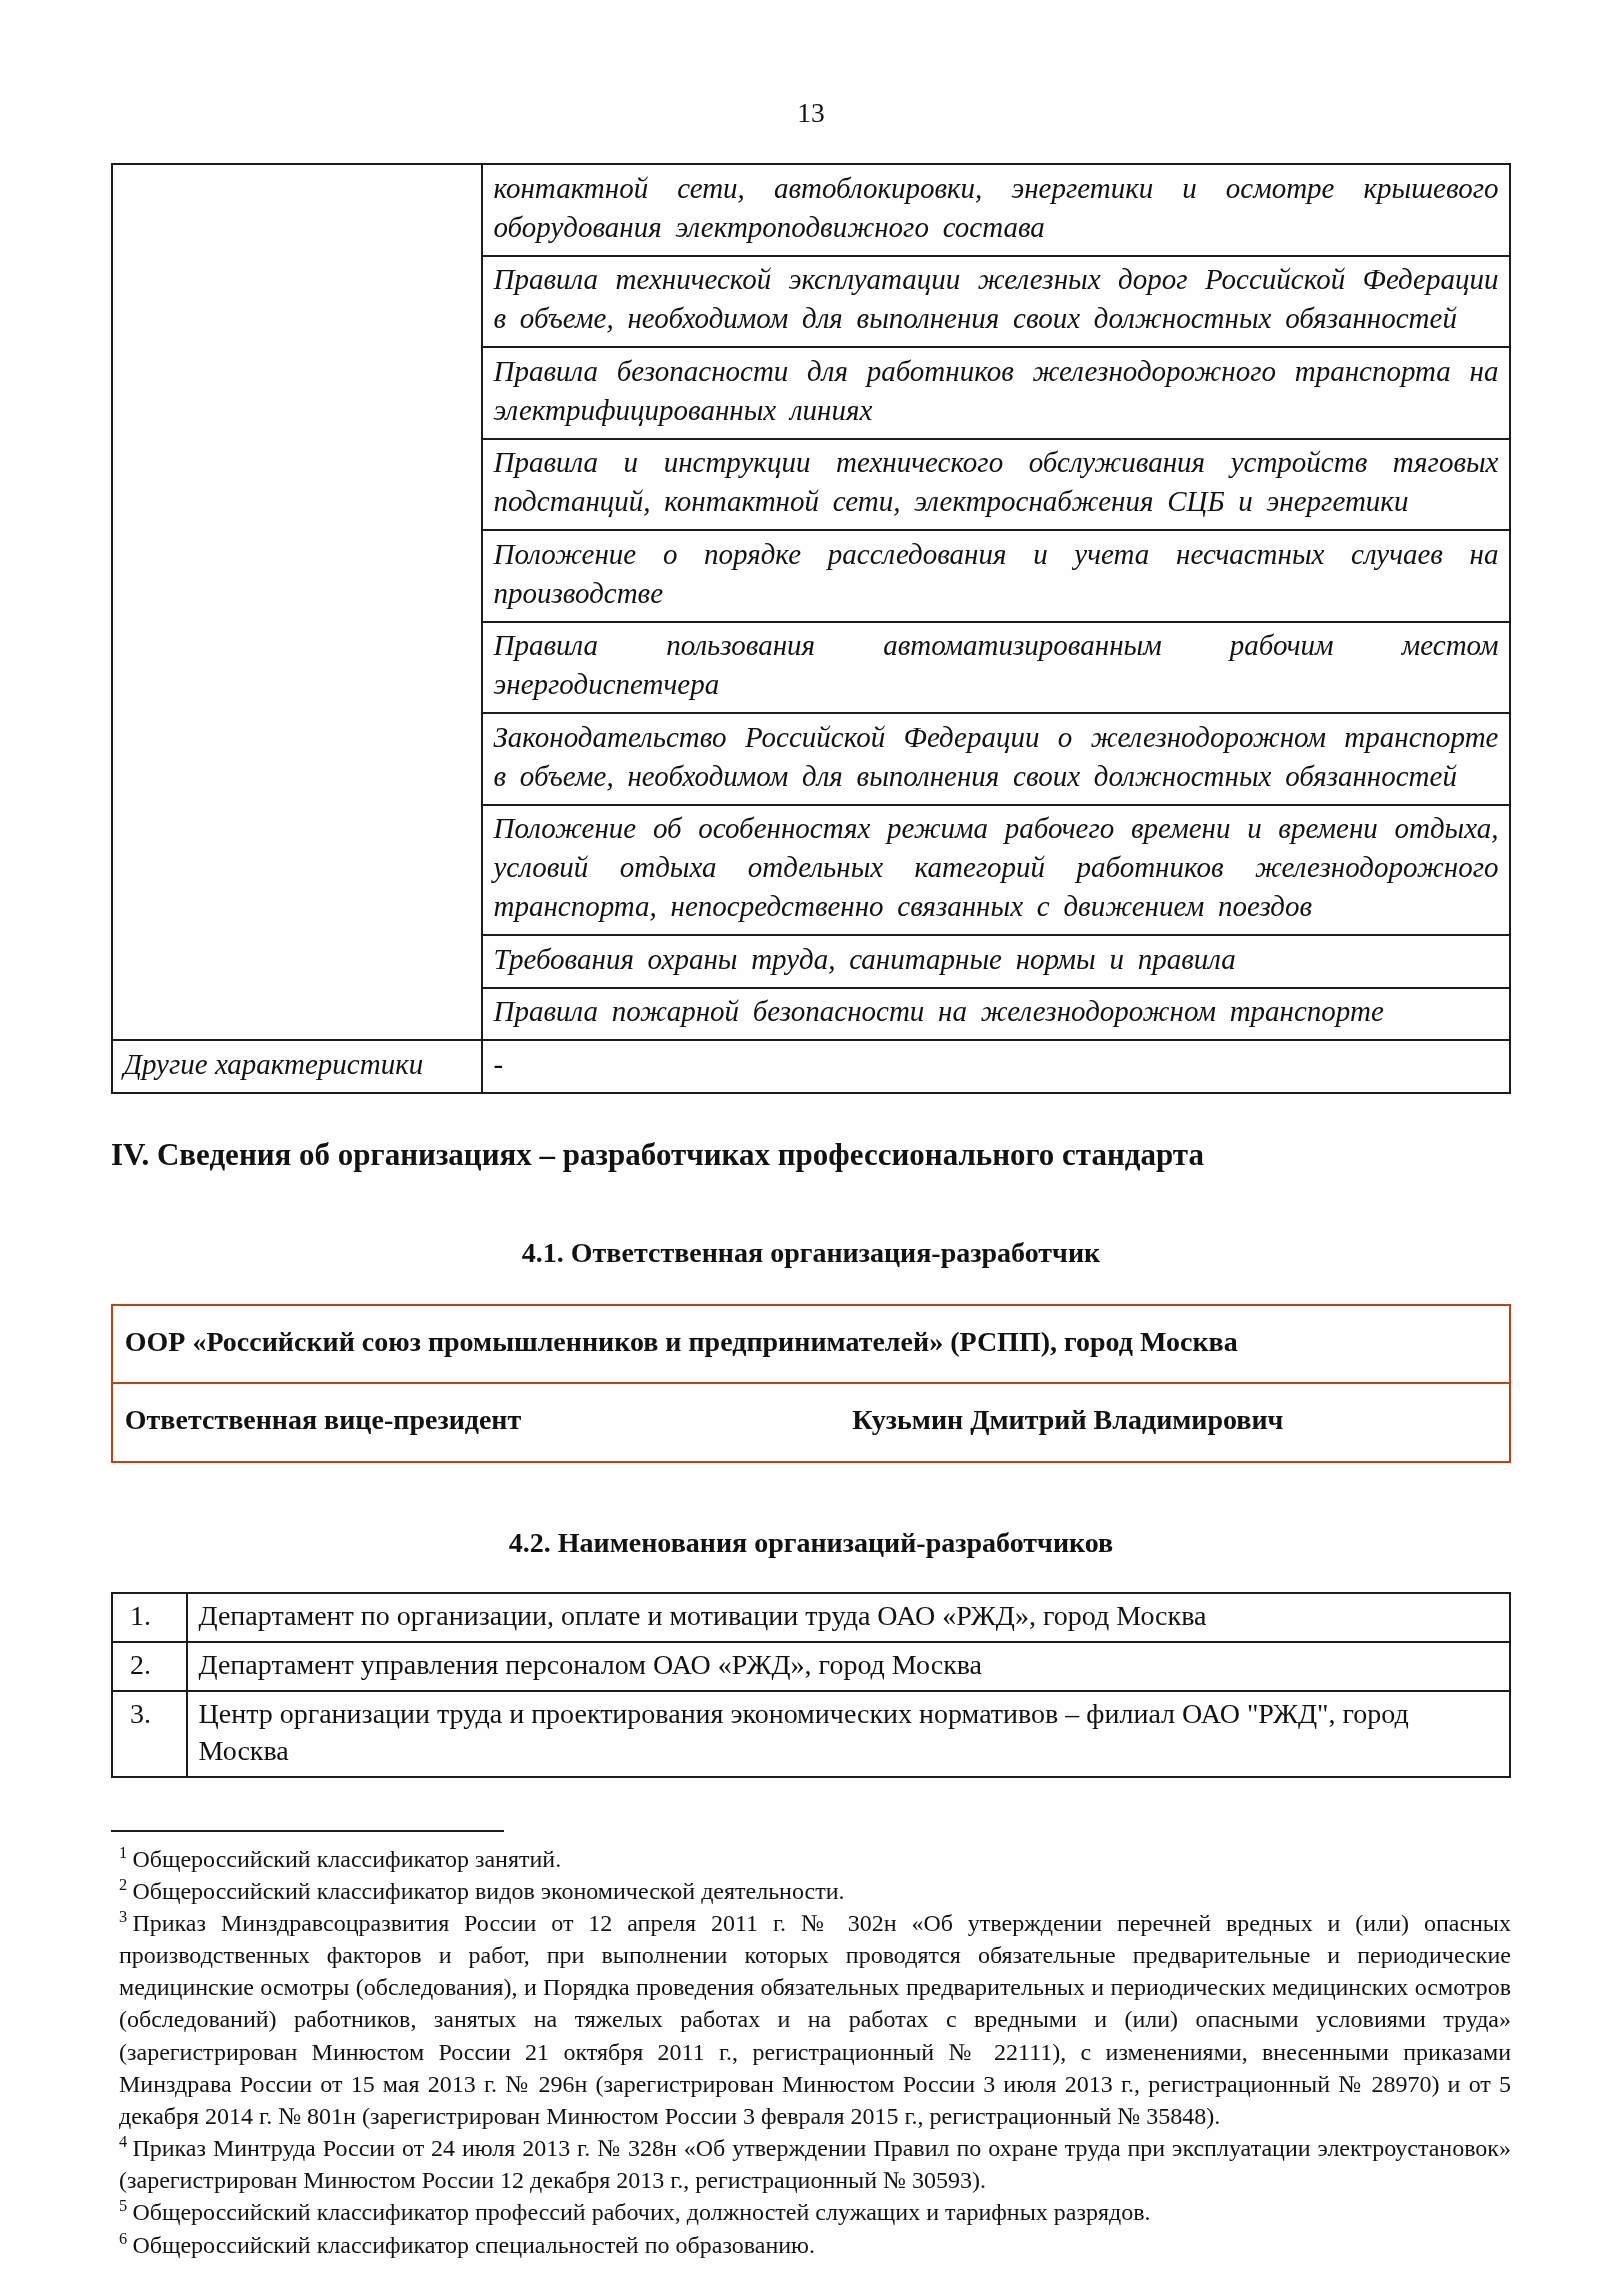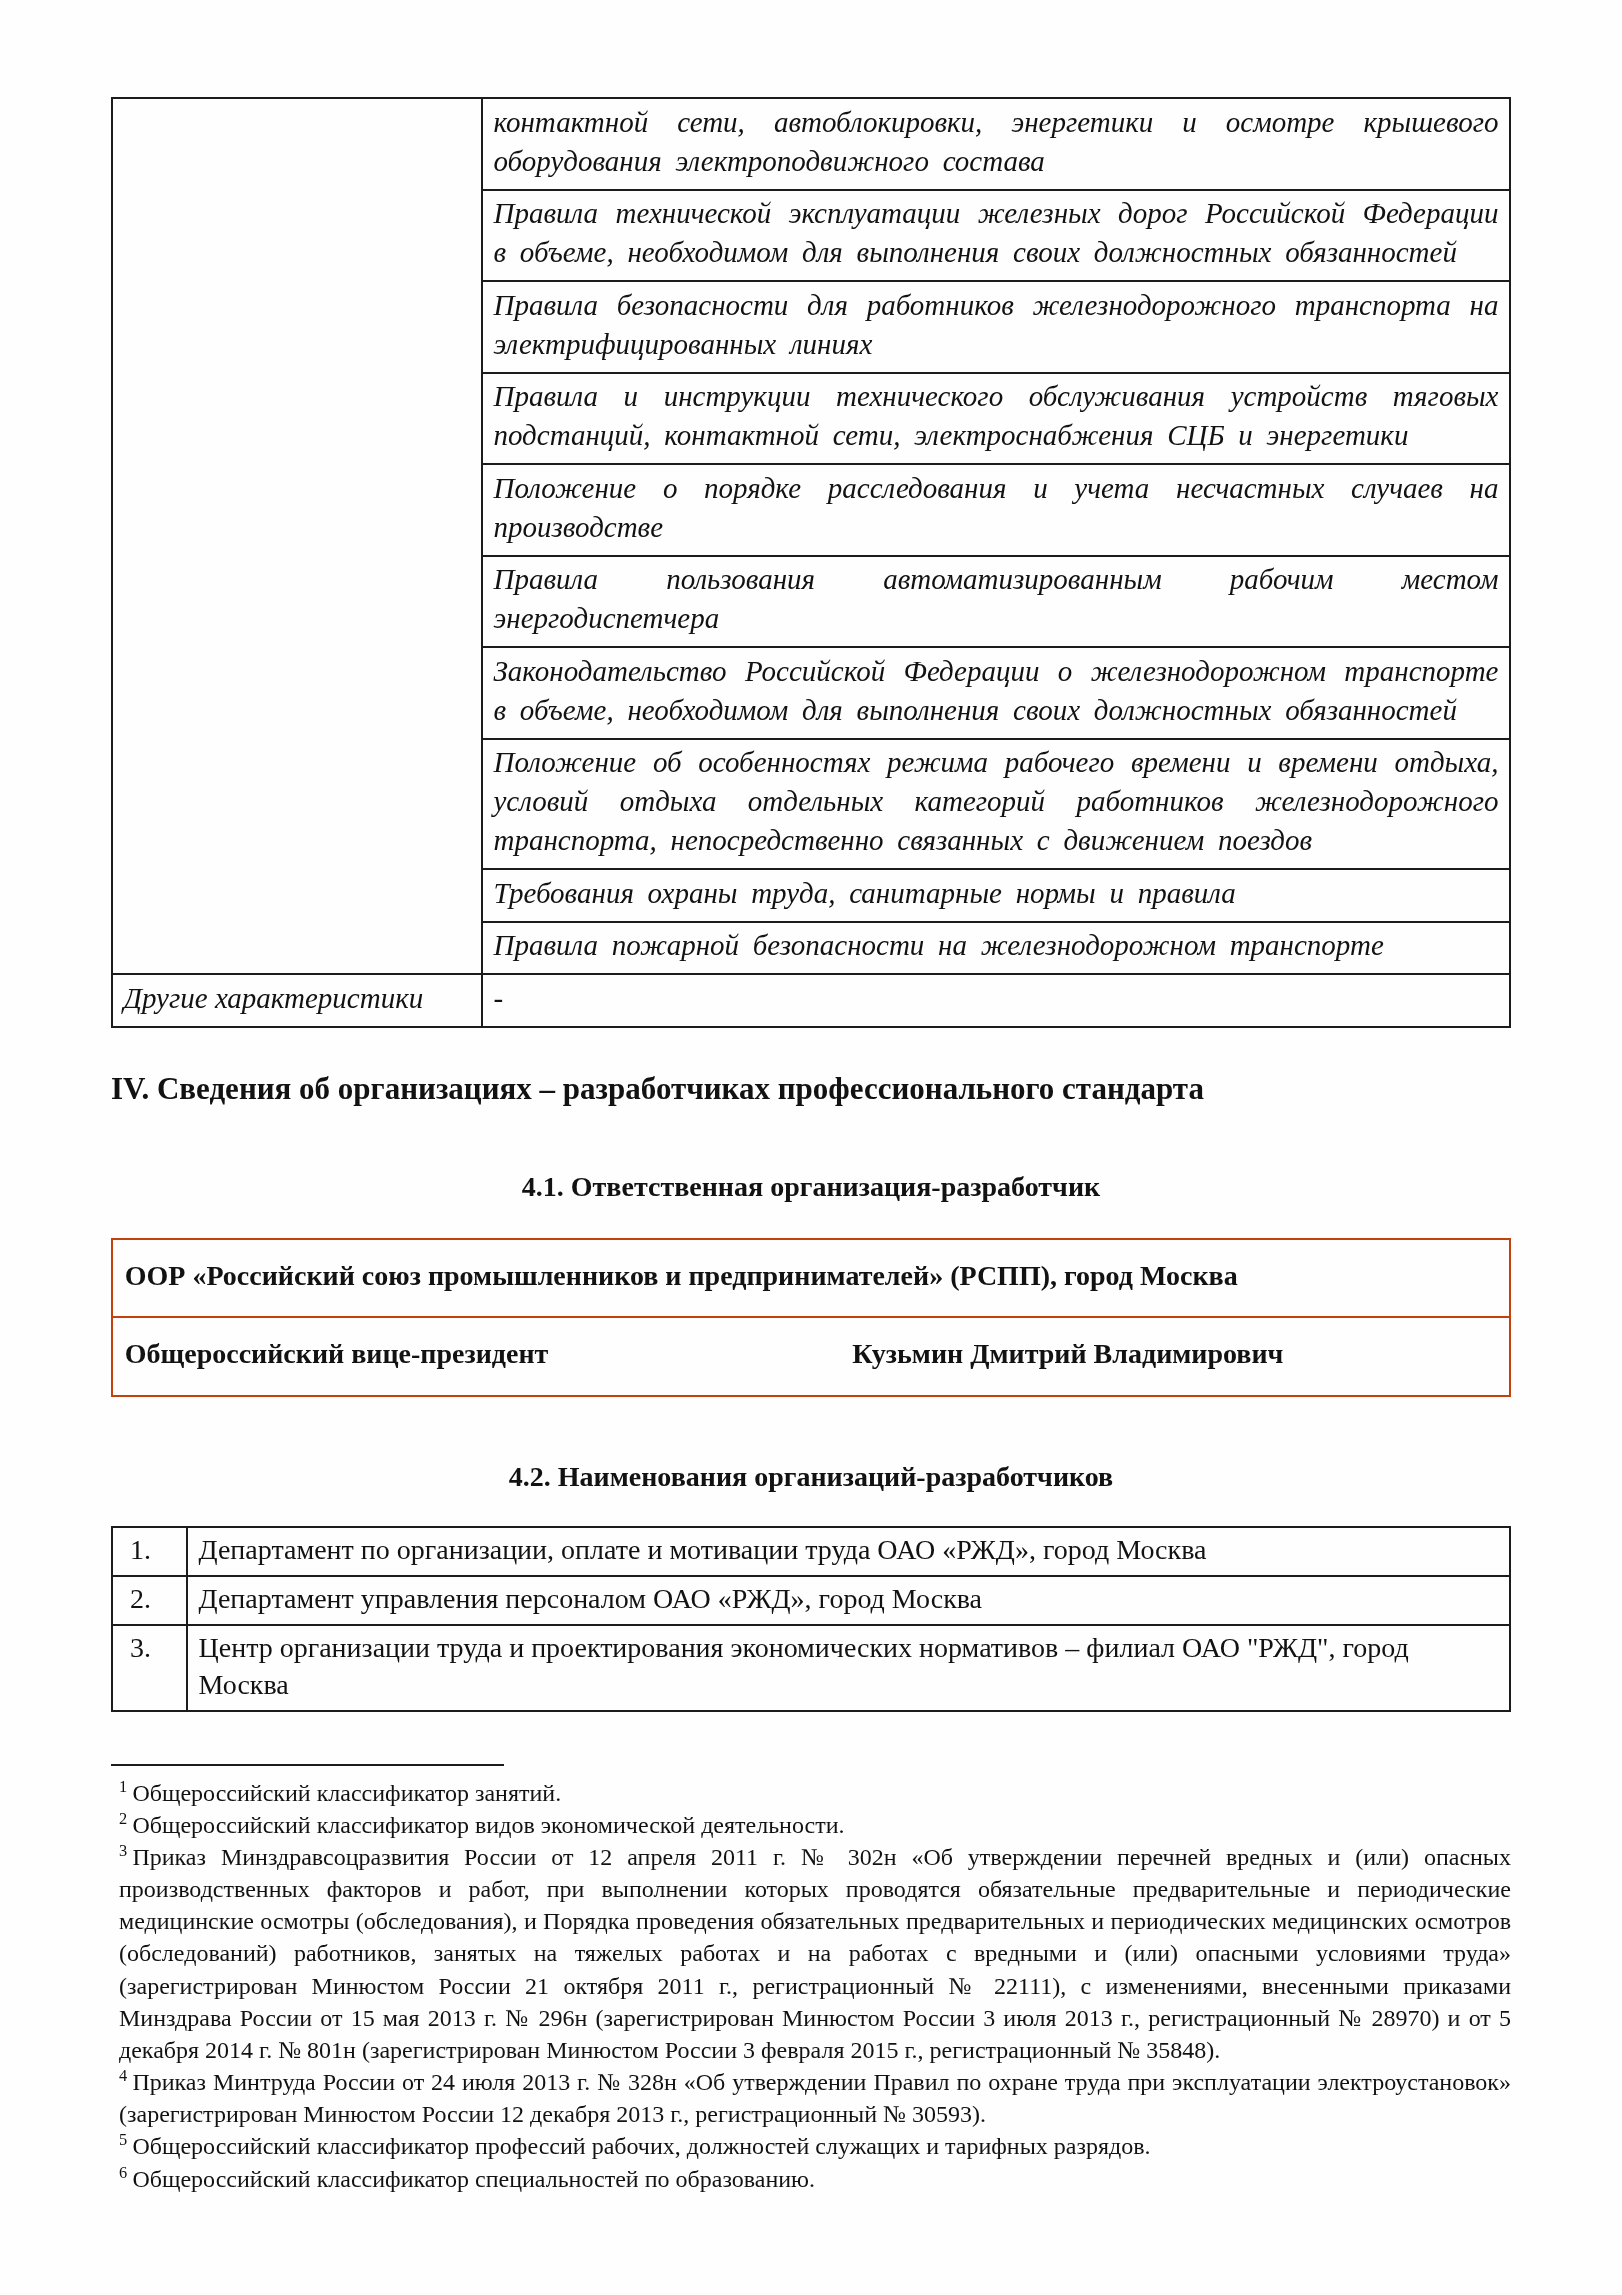--- a/index.html
+++ b/index.html
@@ -97,20 +97,21 @@
     line-height: 0;
     margin-right: 5.2px;
   }
 </style>
 </head>
 <body>
 
 <div class="page">
   <div class="content">
 
+    <div class="page-number">13</div>
 
     <table class="ktable">
       <tbody>
         <tr>
           <td class="kleft" rowspan="10"></td>
           <td class="kright">контактной сети, автоблокировки, энергетики и осмотре крышевого оборудования электроподвижного состава</td>
         </tr>
         <tr>
           <td class="kright">Правила технической эксплуатации железных дорог Российской Федерации в объеме, необходимом для выполнения своих должностных обязанностей</td>
         </tr>
@@ -150,21 +151,21 @@
     <div class="sub-title">4.1. Ответственная организация-разработчик</div>
 
     <table class="org-table">
       <tbody>
         <tr>
           <td>ООР «Российский союз промышленников и предпринимателей» (РСПП), город Москва</td>
         </tr>
         <tr>
           <td>
             <div class="org-row2-flex">
-              <span class="org-pos">Общероссийский вице-президент</span>
+              <span class="org-pos">Ответственная вице-президент</span>
               <span class="org-person">Кузьмин Дмитрий Владимирович</span>
             </div>
           </td>
         </tr>
       </tbody>
     </table>
 
     <div class="sub-title">4.2. Наименования организаций-разработчиков</div>
 
     <table class="dev-table">

